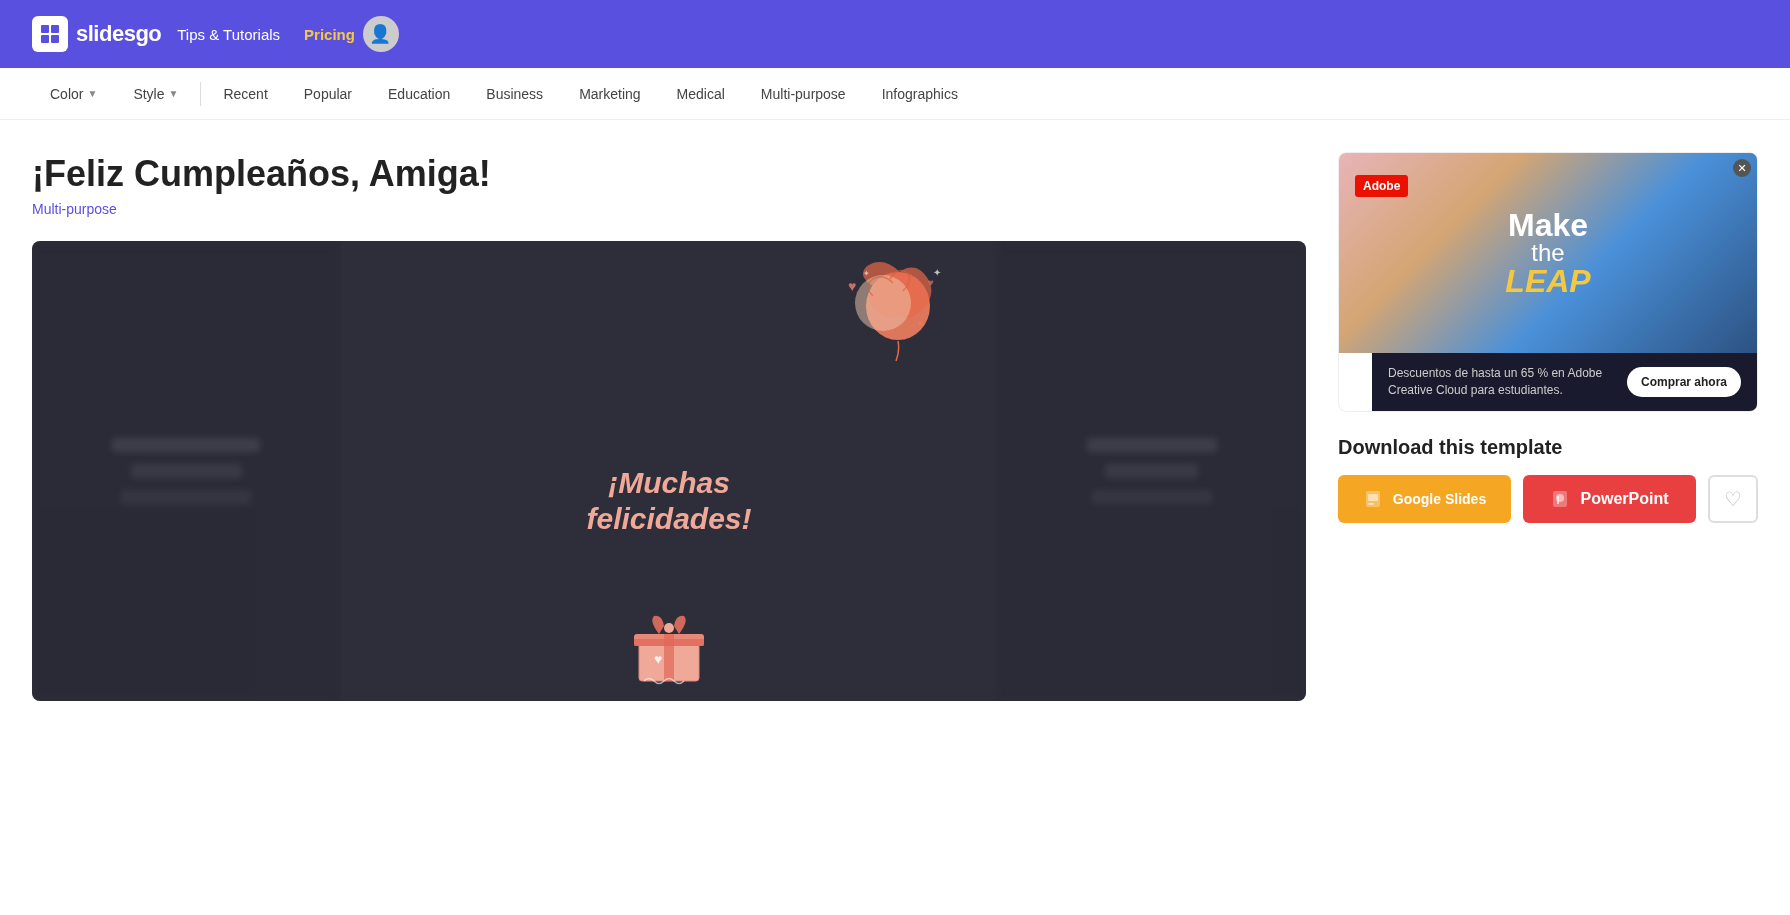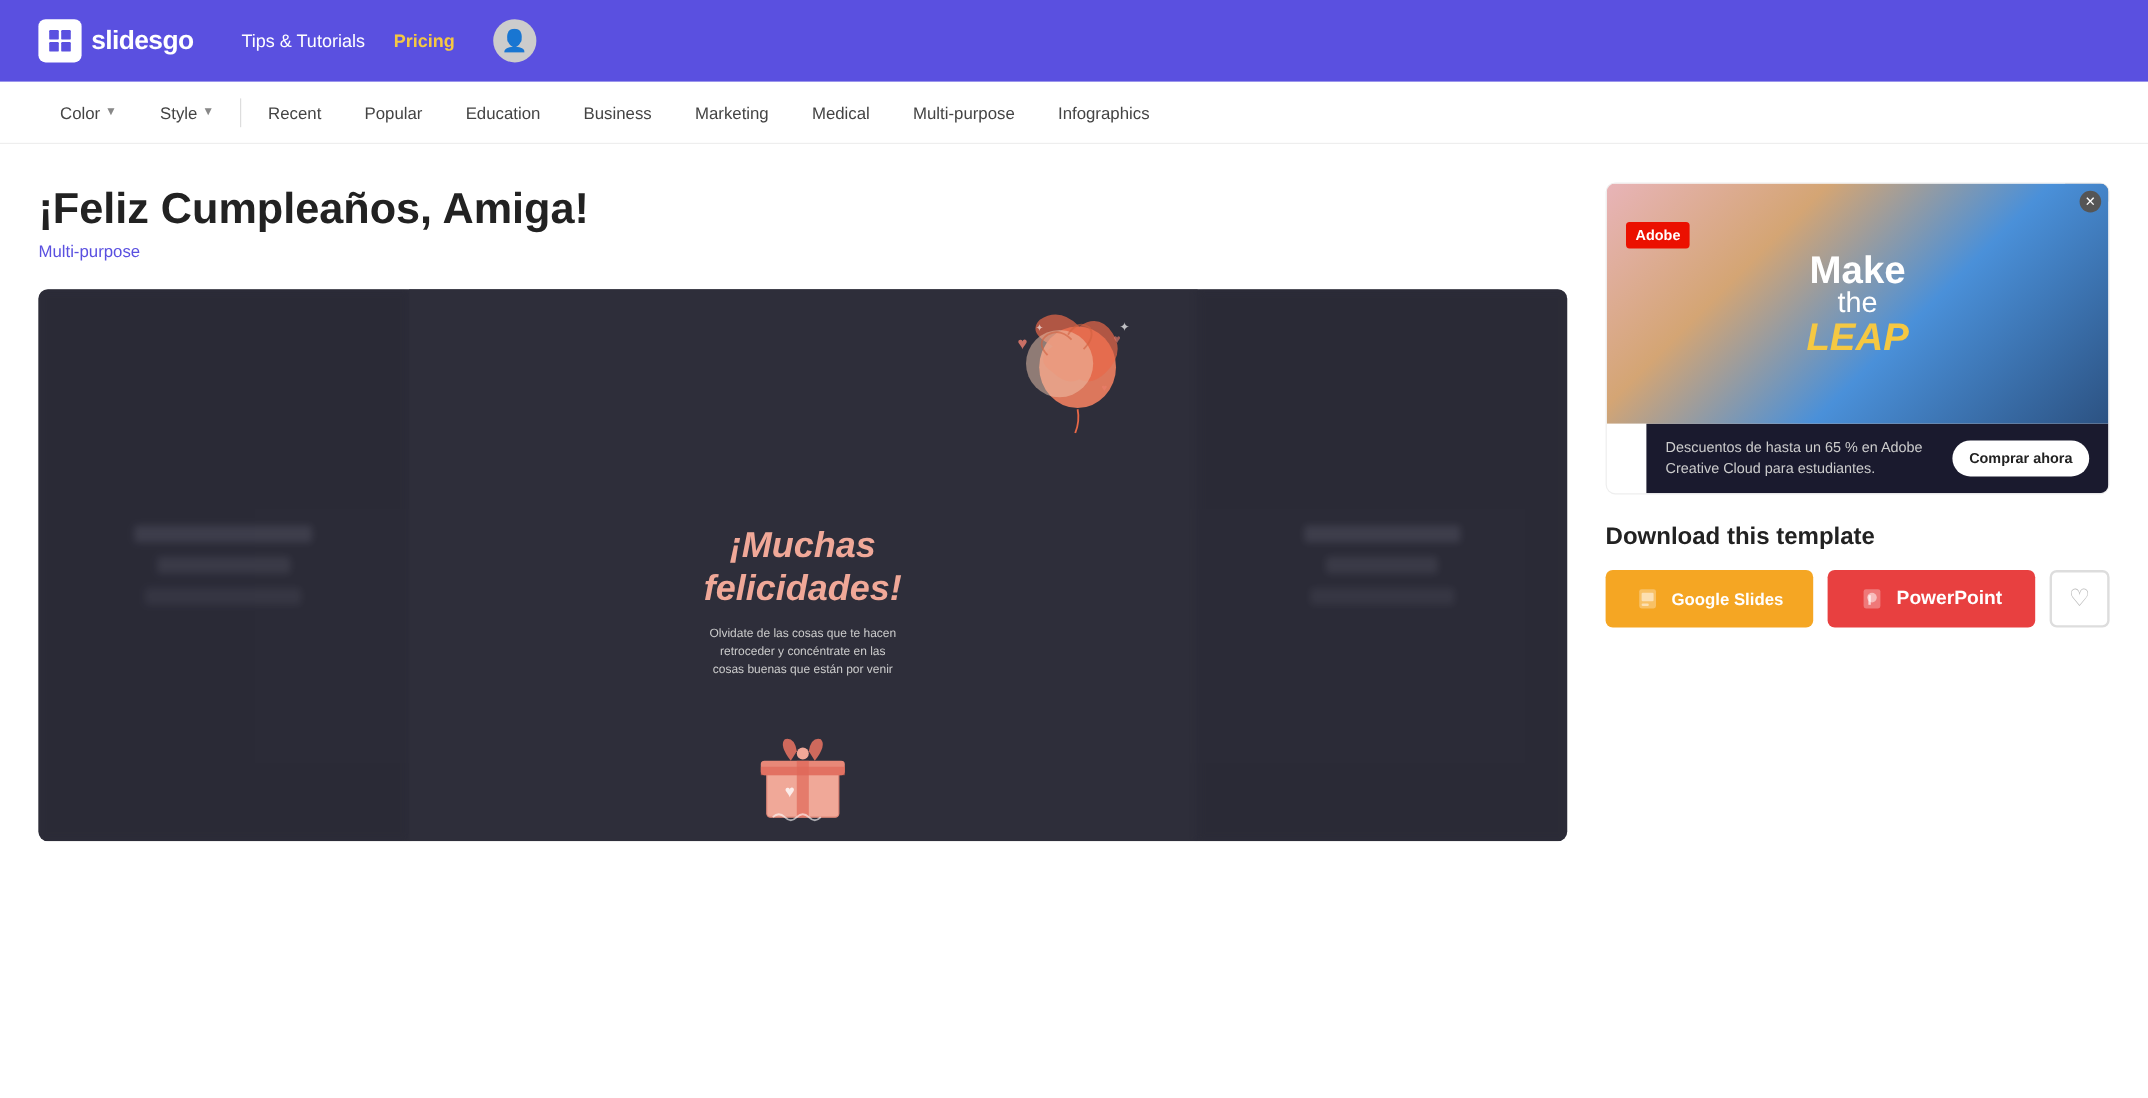--- a/index.html
+++ b/index.html
@@ -5,21 +5,20 @@
     * { box-sizing: border-box; margin: 0; padding: 0; }
     body { font-family: 'Helvetica Neue', Arial, sans-serif; background: #fff; color: #333; overflow-x: hidden; }
 
     
     .header {
       background: #5a50e0;
       display: flex;
       align-items: center;
       padding: 0 32px;
       height: 68px;
-      gap: 24px;
     }
     .logo {
       display: flex;
       align-items: center;
       gap: 8px;
       text-decoration: none;
     }
     .logo-icon {
       width: 36px;
       height: 36px;
@@ -240,21 +239,21 @@
       background: linear-gradient(135deg, #e8b4b8 0%, #d4a574 30%, #4a90d9 60%, #2c5282 100%);
       height: 200px;
       display: flex;
       align-items: center;
       justify-content: center;
       position: relative;
       overflow: hidden;
     }
     .ad-adobe-logo {
       position: absolute;
-      top: 32px;
+      top: 22px;
       left: 16px;
       background: #eb1000;
       color: #fff;
       font-weight: 700;
       font-size: 12px;
       padding: 4px 8px;
       border-radius: 3px;
     }
     .ad-text-overlay {
       text-align: center;
@@ -467,21 +466,20 @@
 
           <path d="M45 35 Q35 25 45 18 Q55 12 65 22" stroke="#d06040" stroke-width="1.5" fill="none" opacity="0.6"></path>
           <path d="M75 30 Q85 20 80 12 Q70 5 62 18" stroke="#d06040" stroke-width="1.5" fill="none" opacity="0.6"></path>
         </svg>
 
         <div class="slide-main-text">
           <div class="muchas" style="font-size:30px; font-weight:700; color:#f0a898; font-style:italic; line-height:1.2;">¡Muchas</div>
           <div class="felicidades" style="font-size:30px; font-weight:700; color:#f0a898; font-style:italic; line-height:1.2;">felicidades!</div>
         </div>
 
-        <p class="slide-sub-text">Olvidate de las cosas que te hacen retroceder y concéntrate en las cosas buenas que están por venir</p>
 
         <svg style="position:absolute; bottom:15px; left:50%; transform:translateX(-50%); width:90px; height:80px;" viewBox="0 0 90 80" fill="none">
 
           <rect x="15" y="35" width="60" height="40" rx="3" fill="#f0a898" stroke="#e08878" stroke-width="1"></rect>
           <rect x="10" y="28" width="70" height="12" rx="3" fill="#e88878"></rect>
 
           <rect x="40" y="28" width="10" height="47" fill="#e06858" opacity="0.7"></rect>
 
           <rect x="10" y="33" width="70" height="7" fill="#e06858" opacity="0.7"></rect>
 

